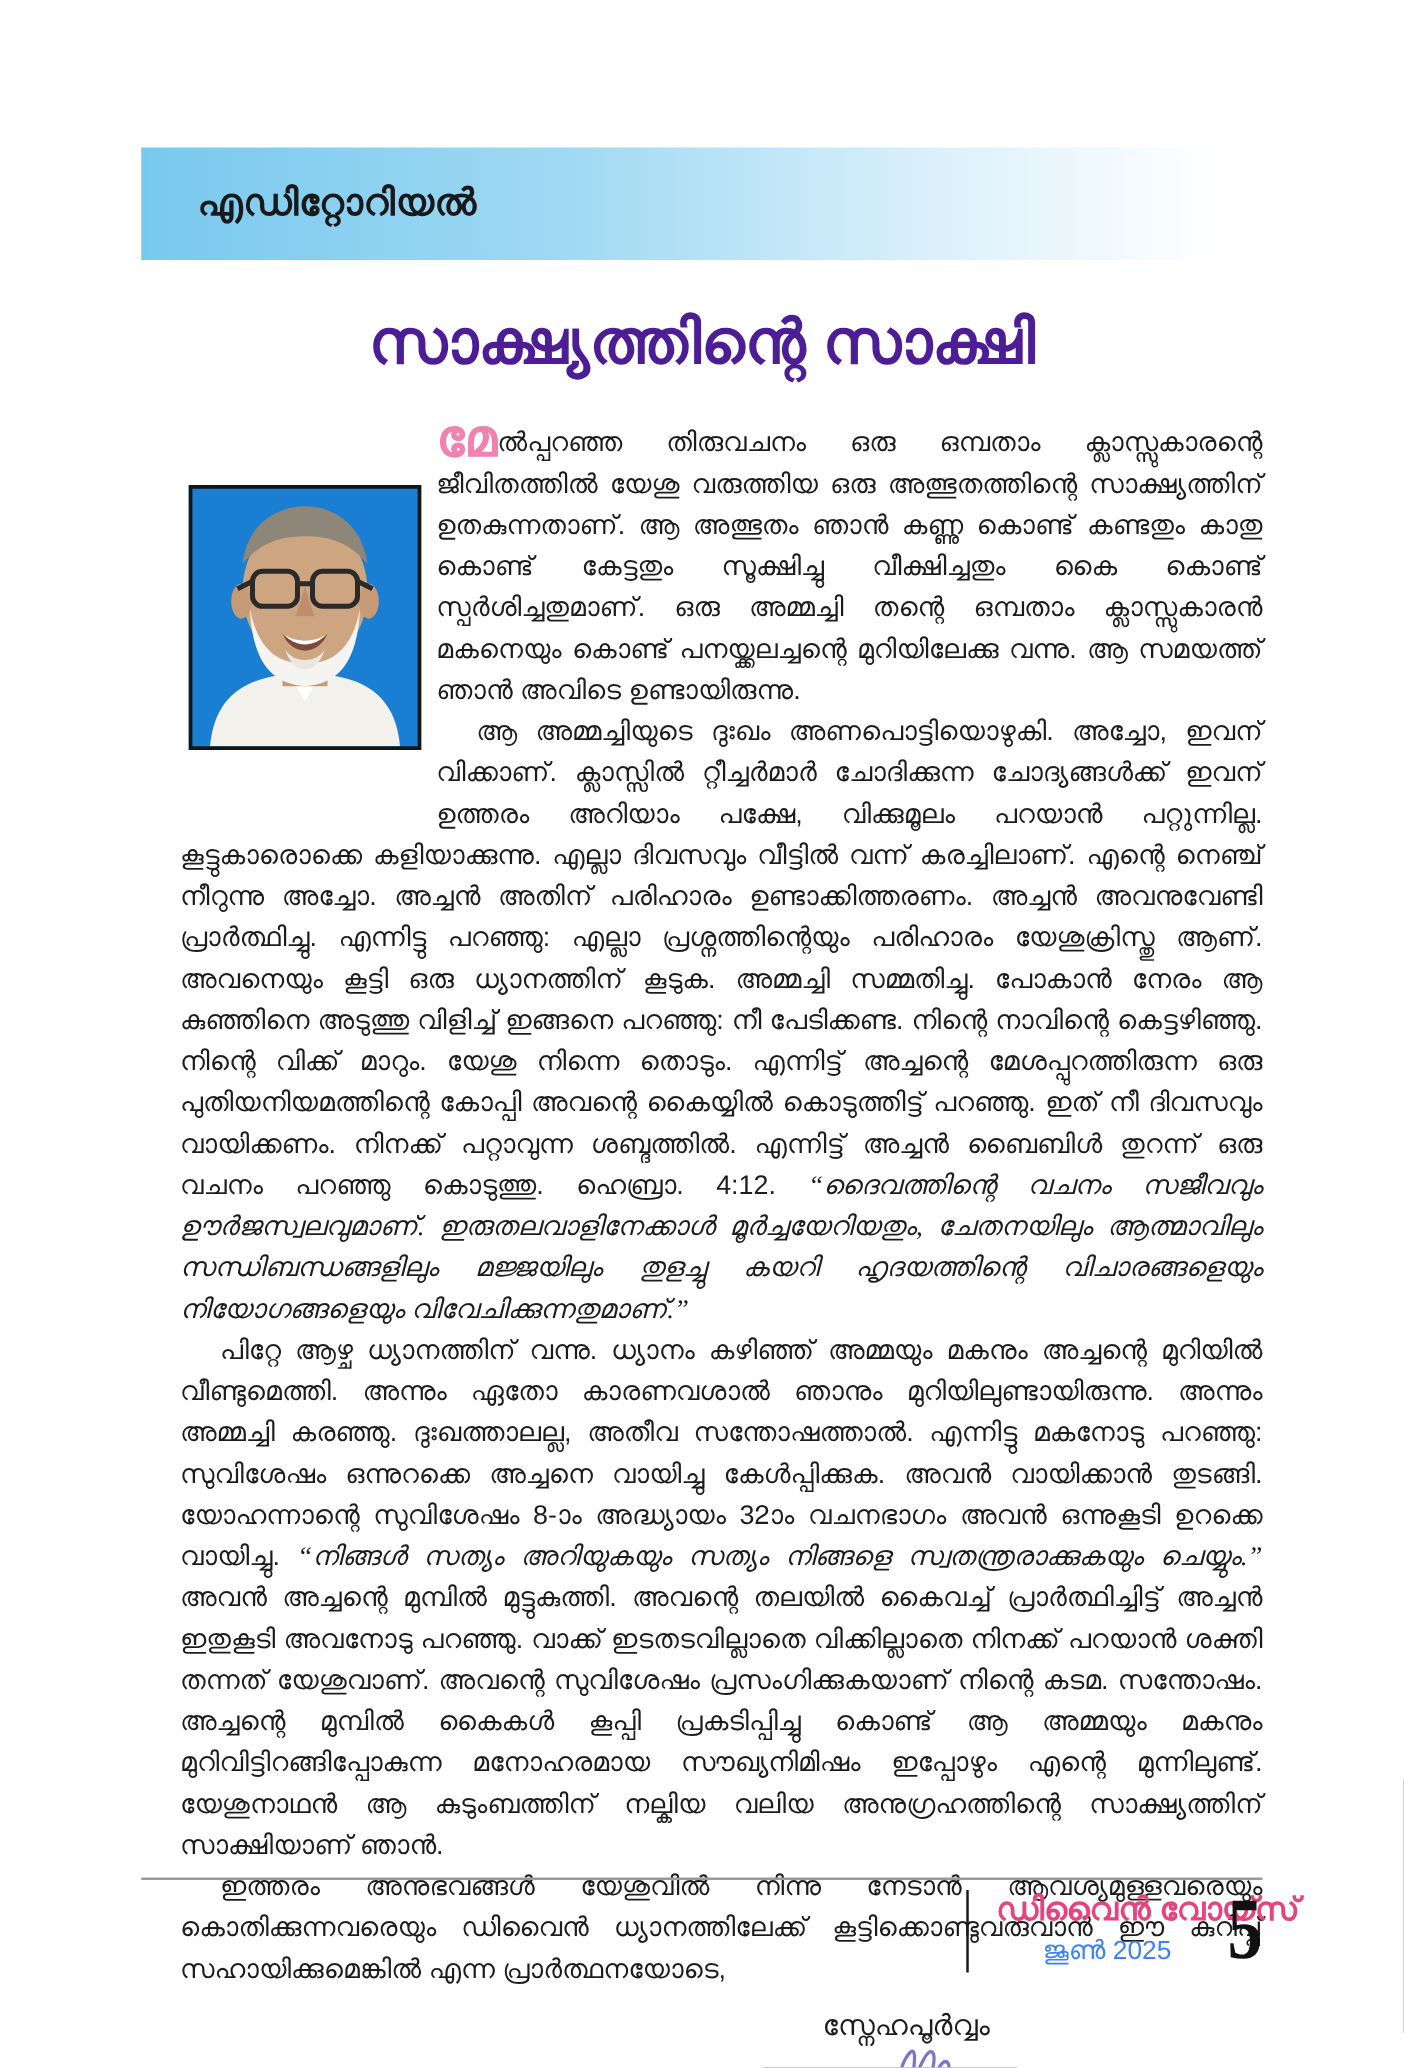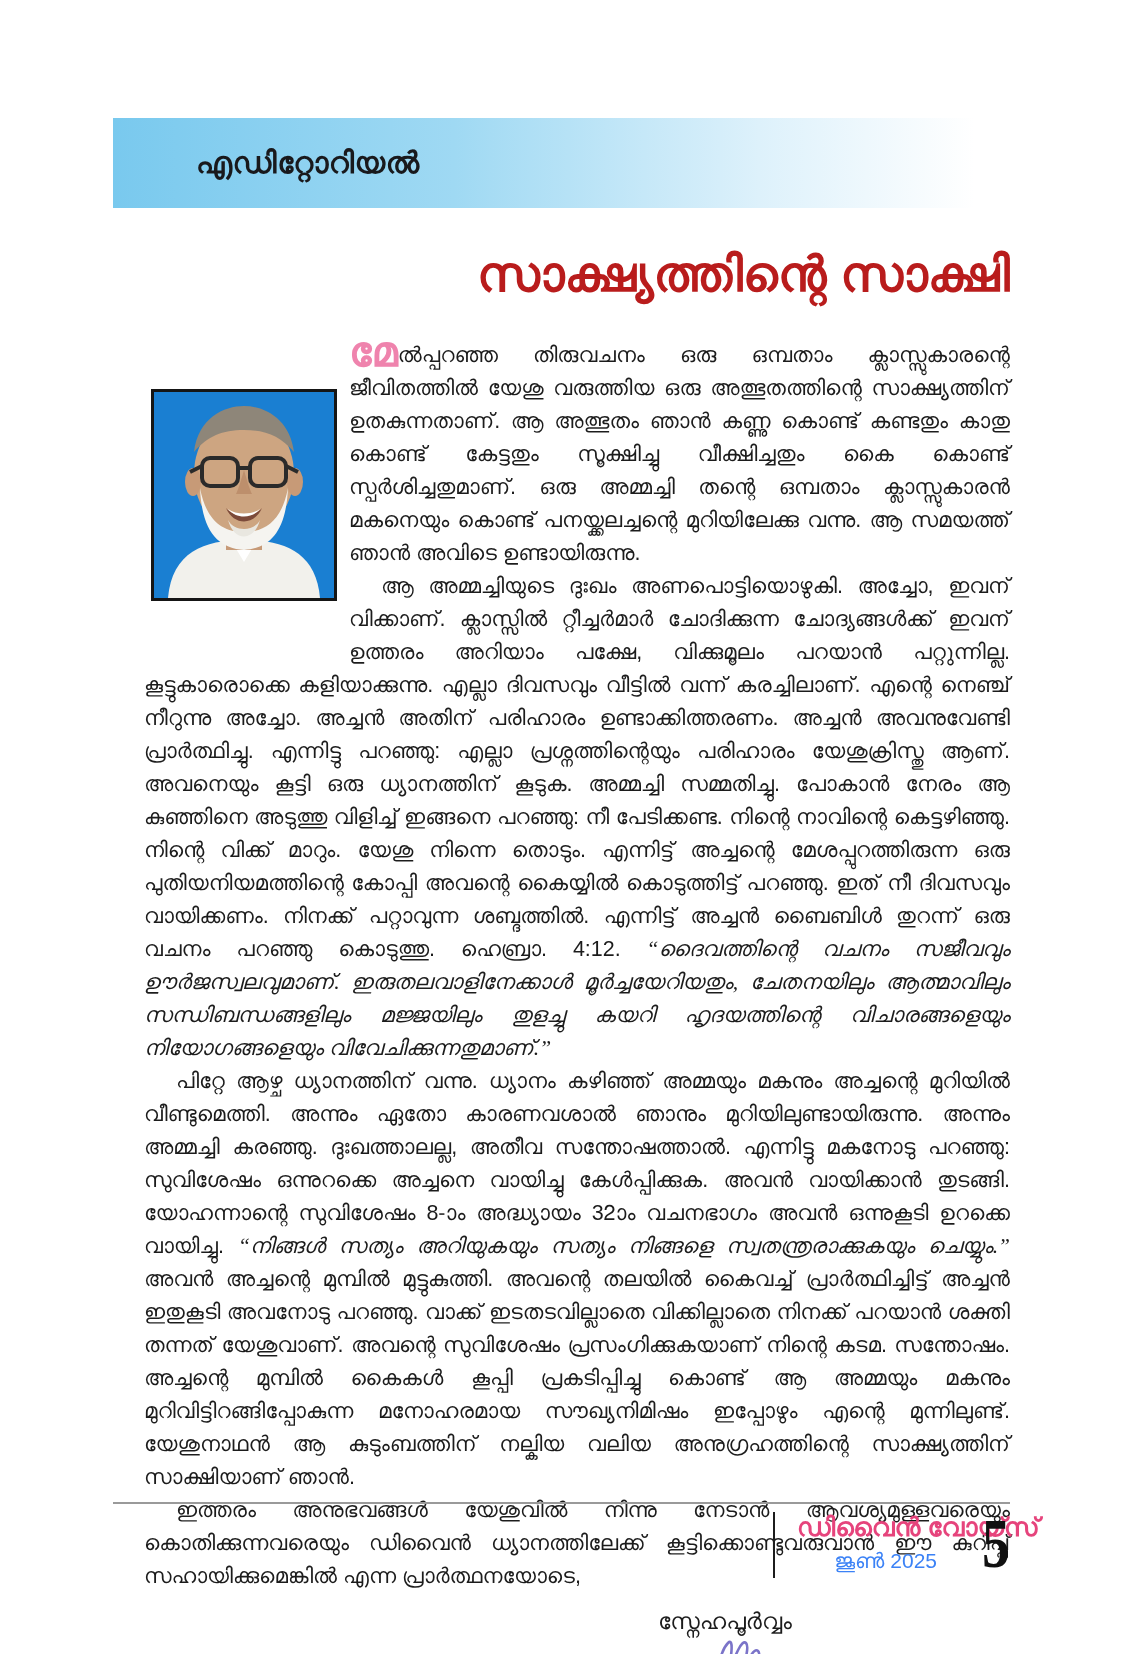--- a/index.html
+++ b/index.html
@@ -13,29 +13,29 @@
     overflow:hidden;
   }
   .content{position:relative;padding:0 113px;}
   
   .banner{
     margin-top:118px;height:90px;
     background:linear-gradient(90deg,#79c9ee 0%,#9fd9f3 38%,#ddf1fb 72%,#ffffff 96%);
     display:flex;align-items:center;
   }
   .banner-label{
-    padding-left:83px;
+    padding-left:45px;
     font-size:30px;font-weight:bold;color:#19191c;letter-spacing:.5px;
   }
   
   .page-title{
     margin-top:38px;
-    text-align:right;
+    text-align:center;
     font-size:49px;font-weight:bold;
-    color:#b91c1c;
+    color:#4c1d95;
     letter-spacing:0;
   }
   
   .article{margin-top:26px;font-size:21.5px;line-height:33px;text-align:justify;}
   .scripture{
     margin-left:230px;
     font-family:"Liberation Serif","DejaVu Serif",serif;
     font-size:22px;line-height:36px;
   }
   .scripture .ref{font-style:normal;font-weight:normal;}

